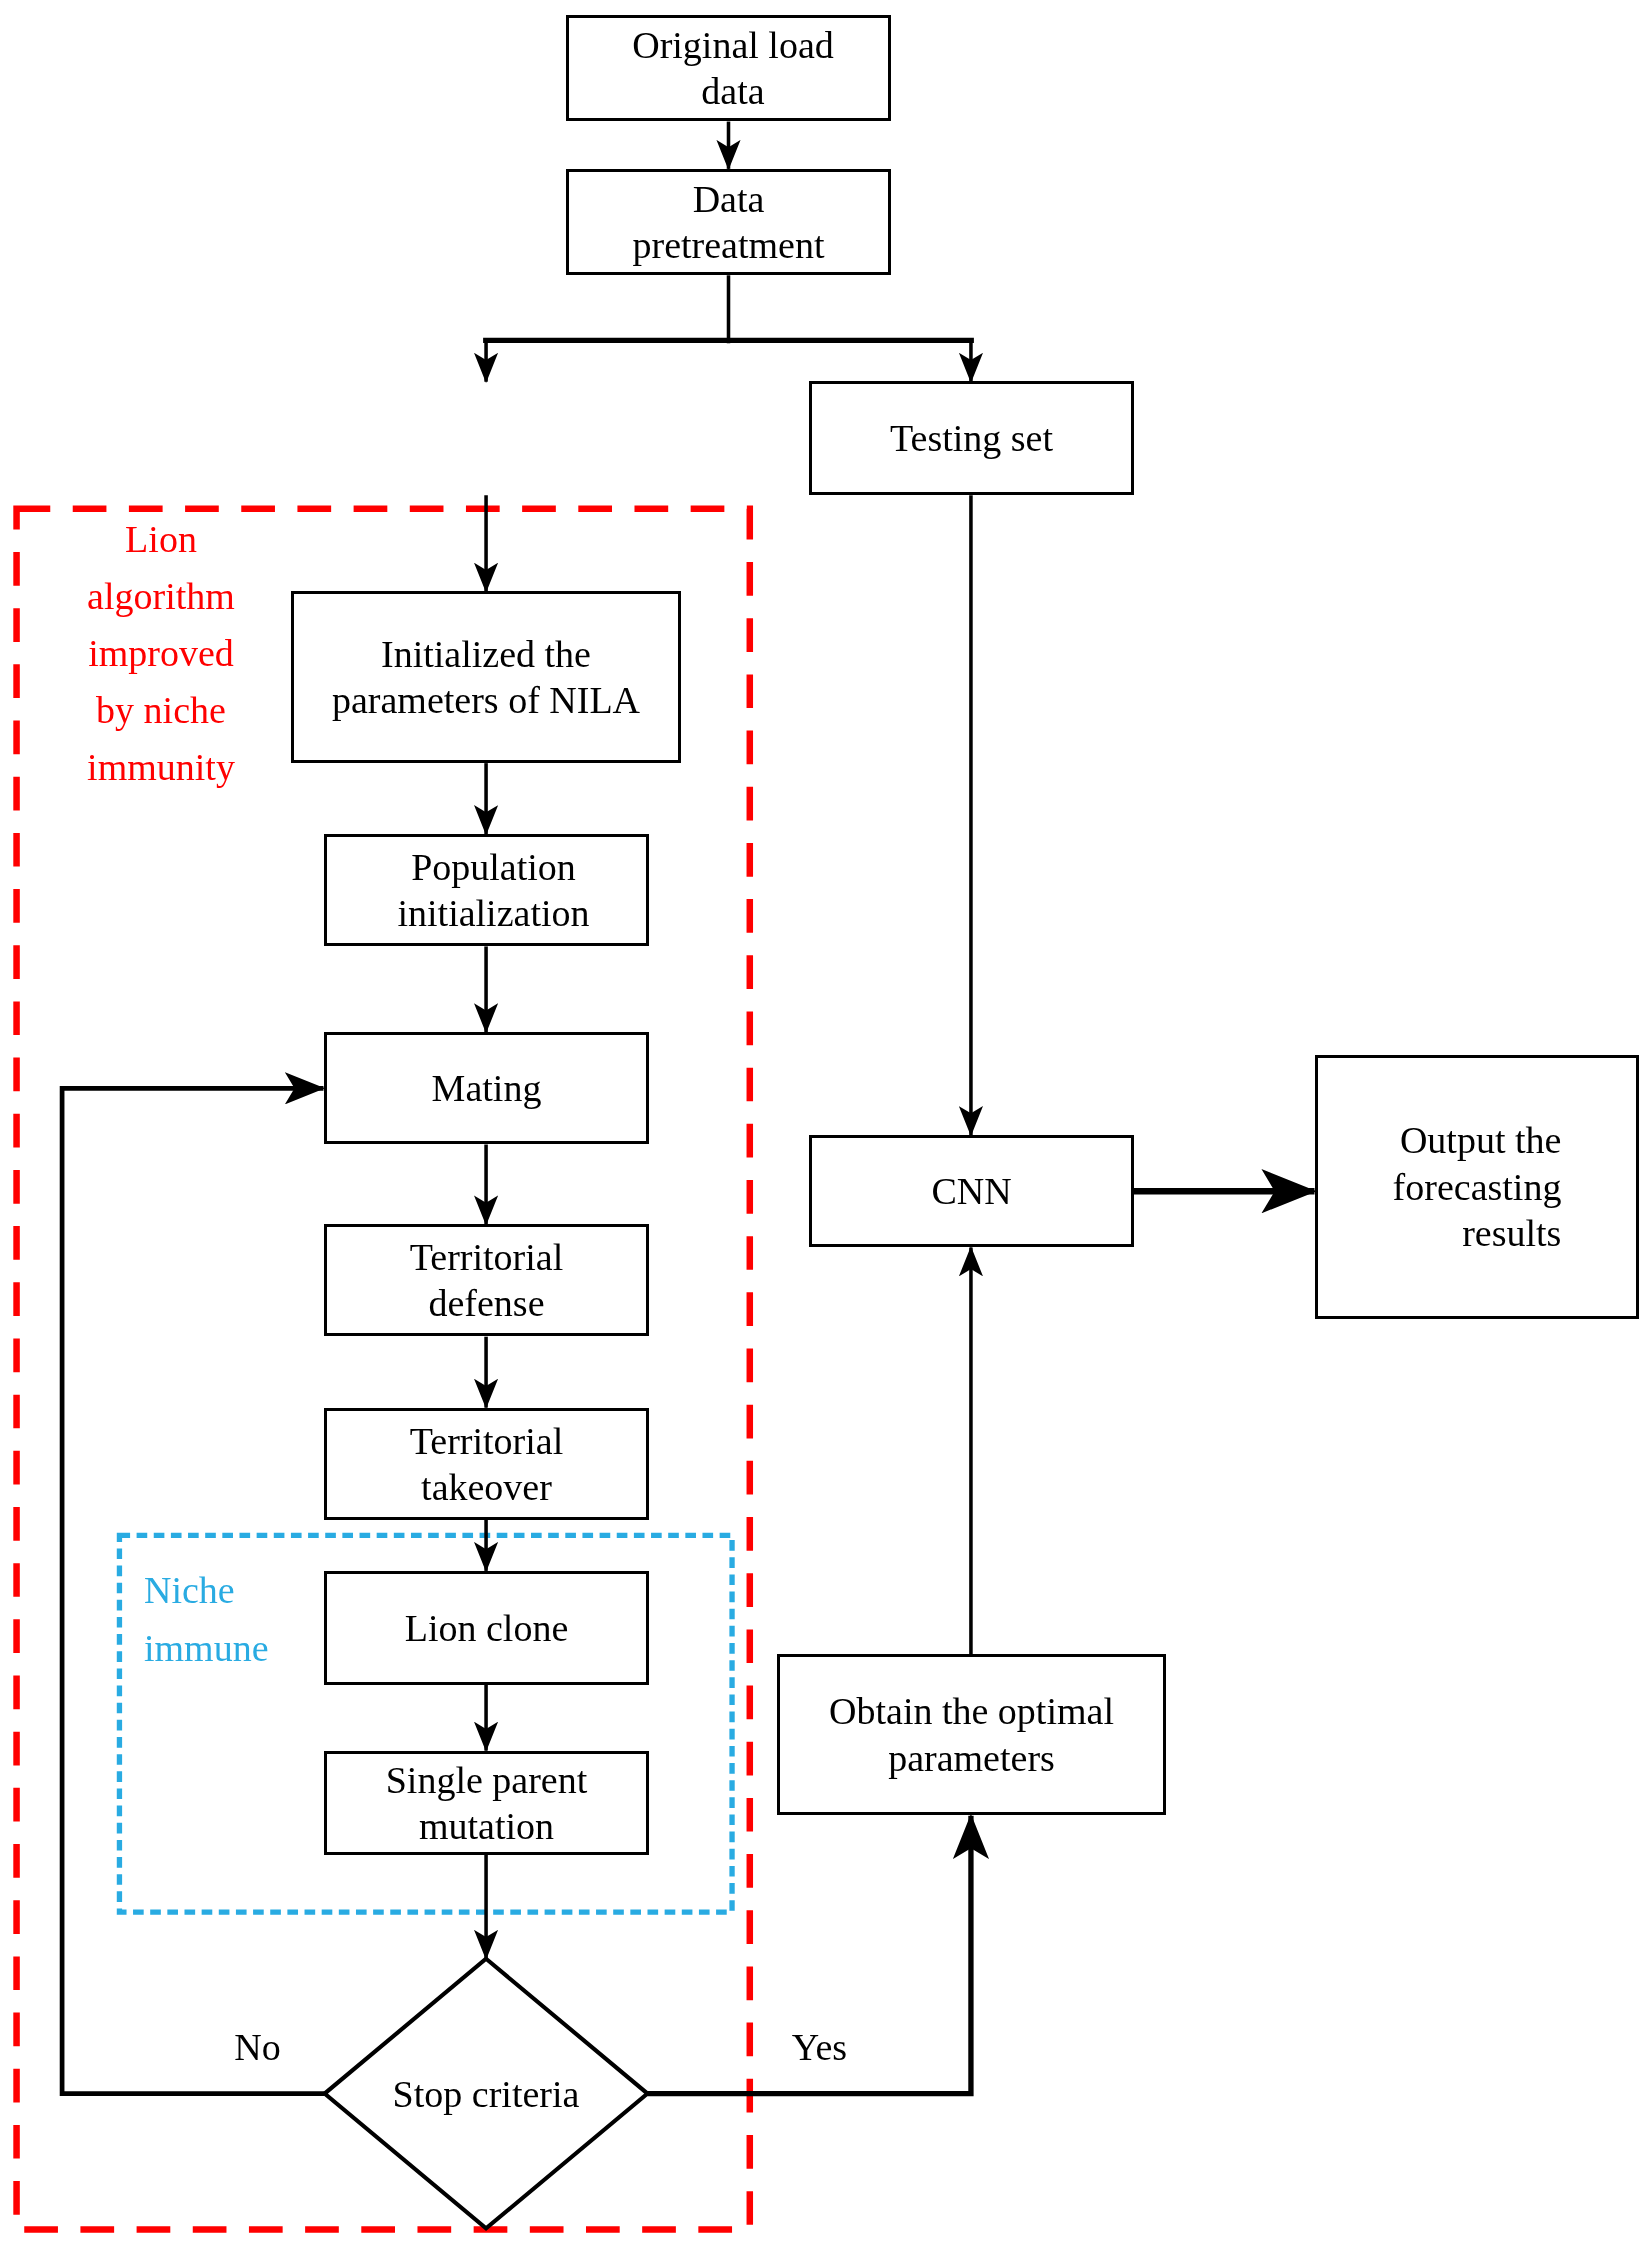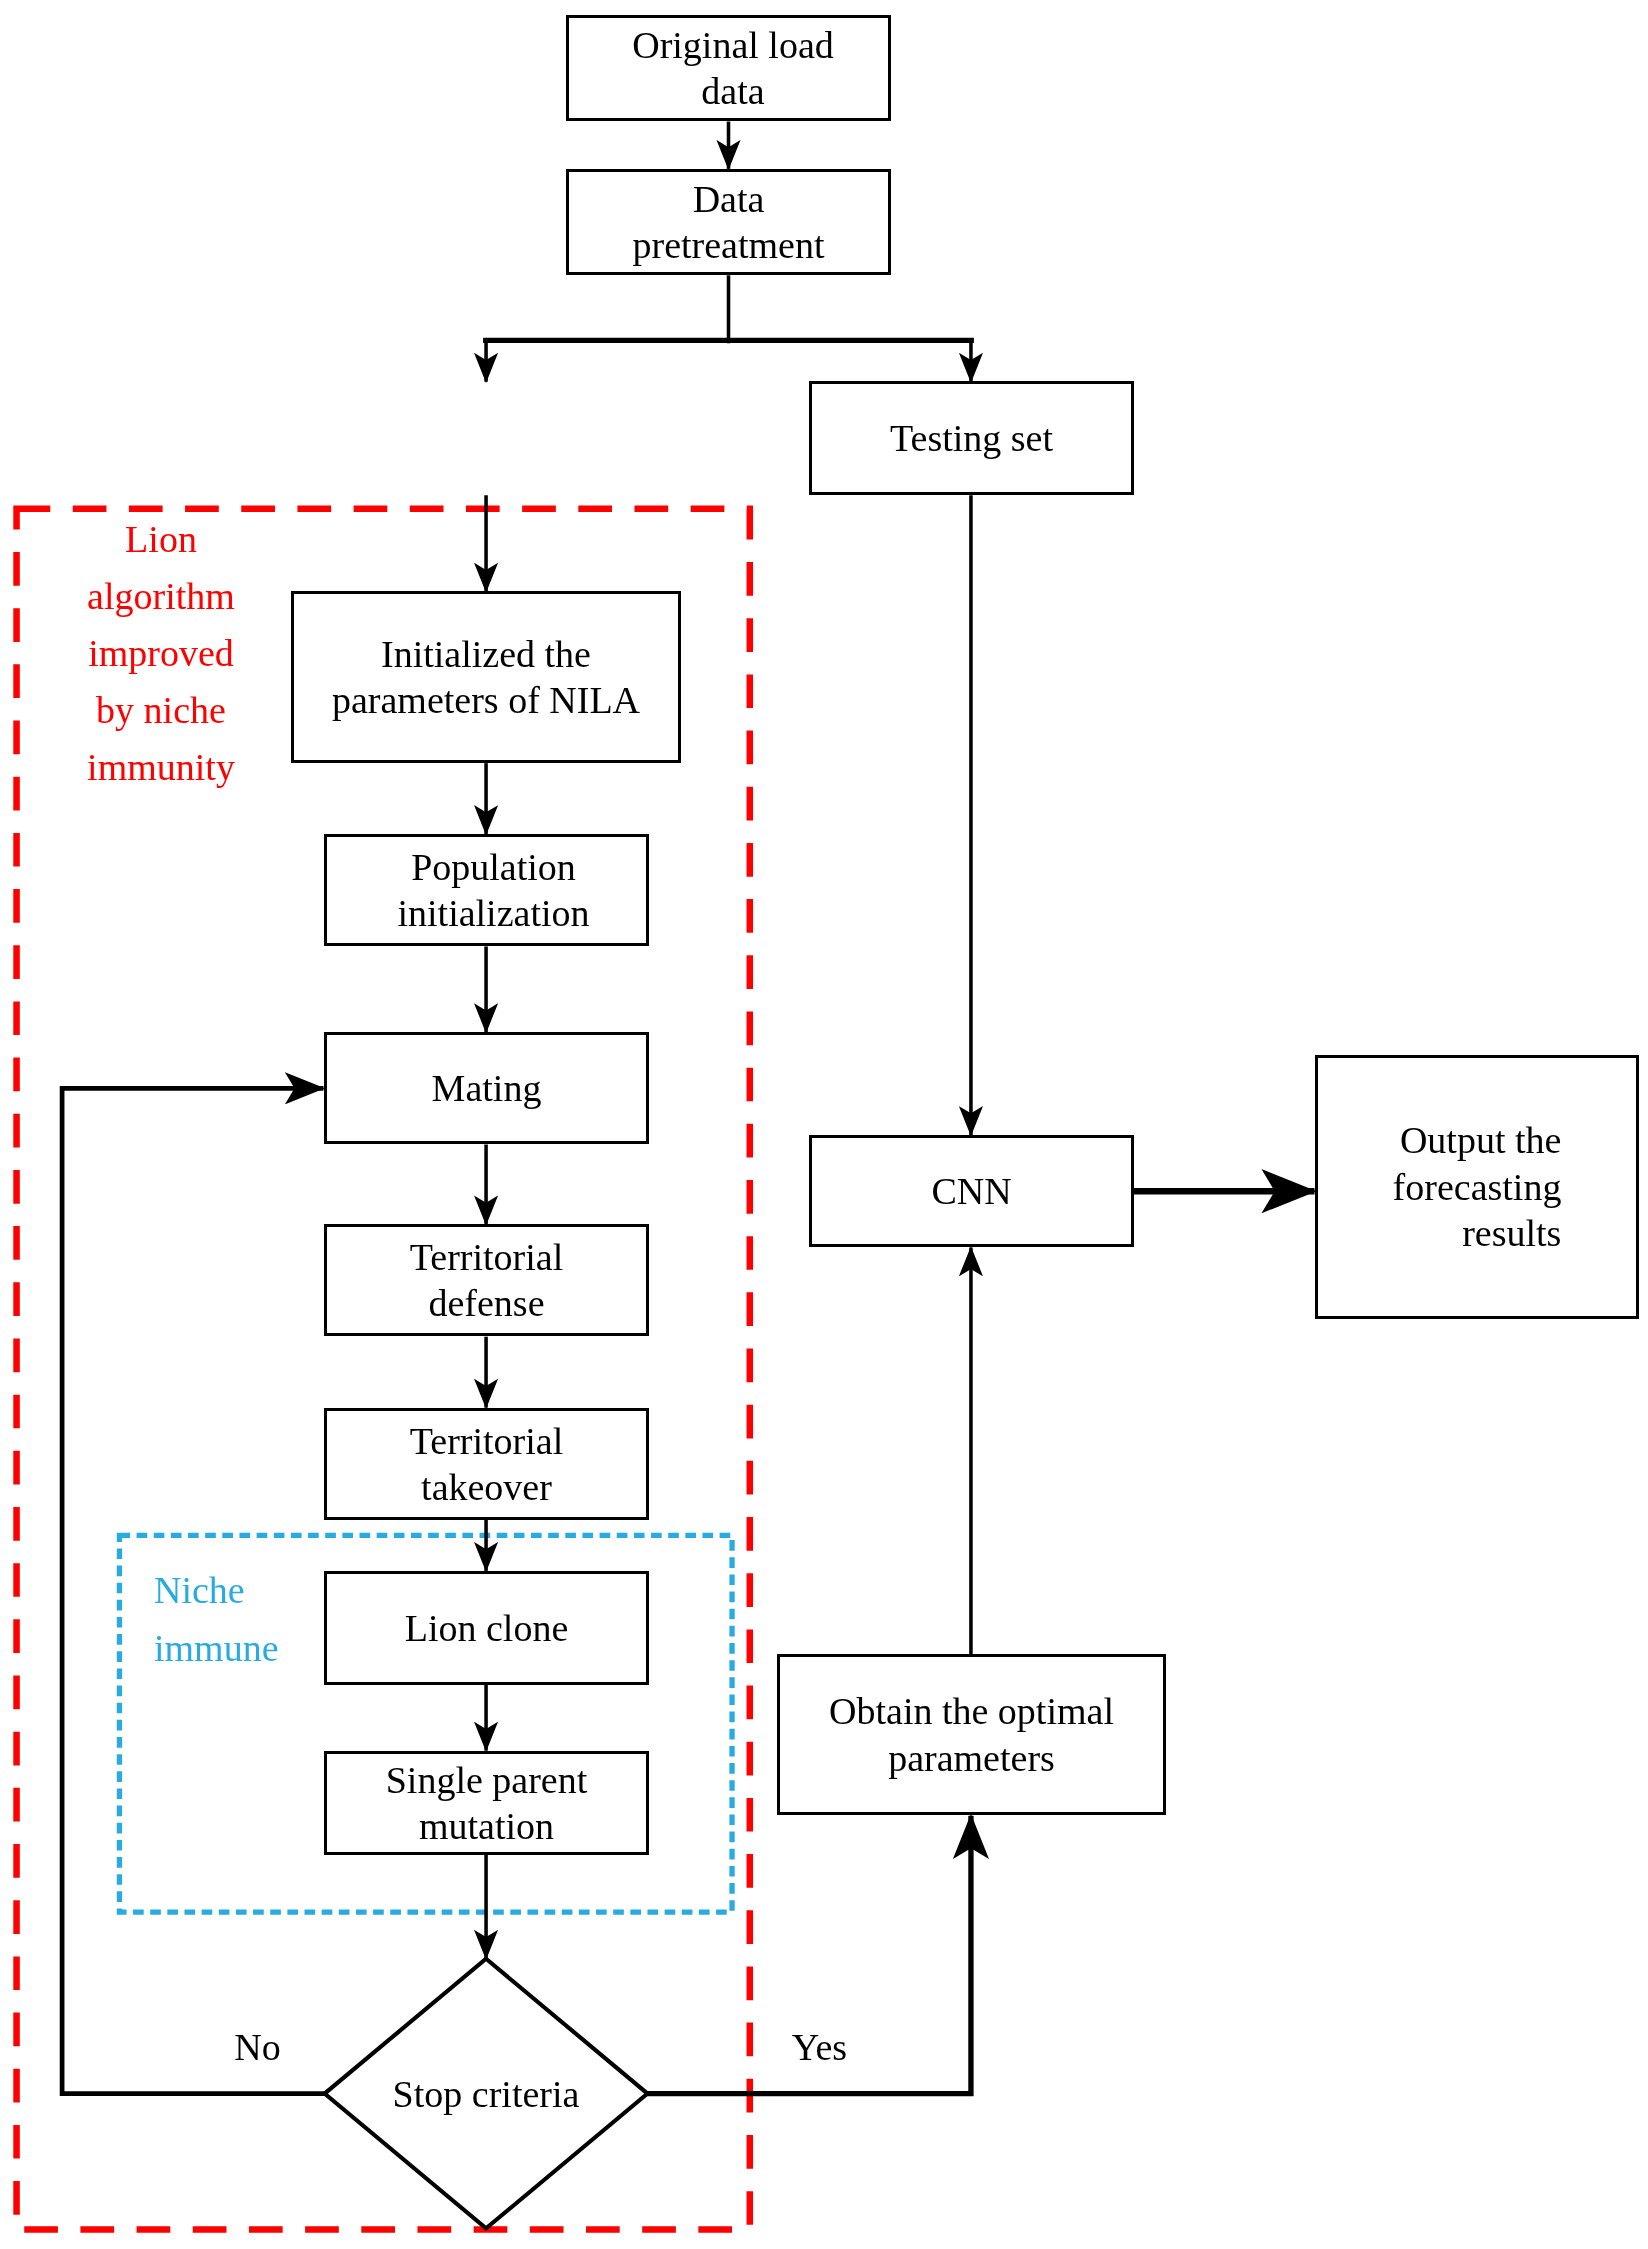--- a/index.html
+++ b/index.html
@@ -52,21 +52,20 @@
     white-space: pre-line;
     text-align: left;
   }
   .lion-caption {
     color: #ff0000;
     line-height: 57px;
   }
   .niche-caption {
     color: #29abe2;
     line-height: 58px;
-    margin-left: 10px;
   }
 </style>
 </head>
 <body>
 
 <div class="canvas">
 
   <svg class="wires" viewBox="0 0 2787 3804">
     <defs>
       <marker id="ah" viewBox="0 0 10 8" refX="9.6" refY="4" markerWidth="8.5" markerHeight="6.8" orient="auto">

